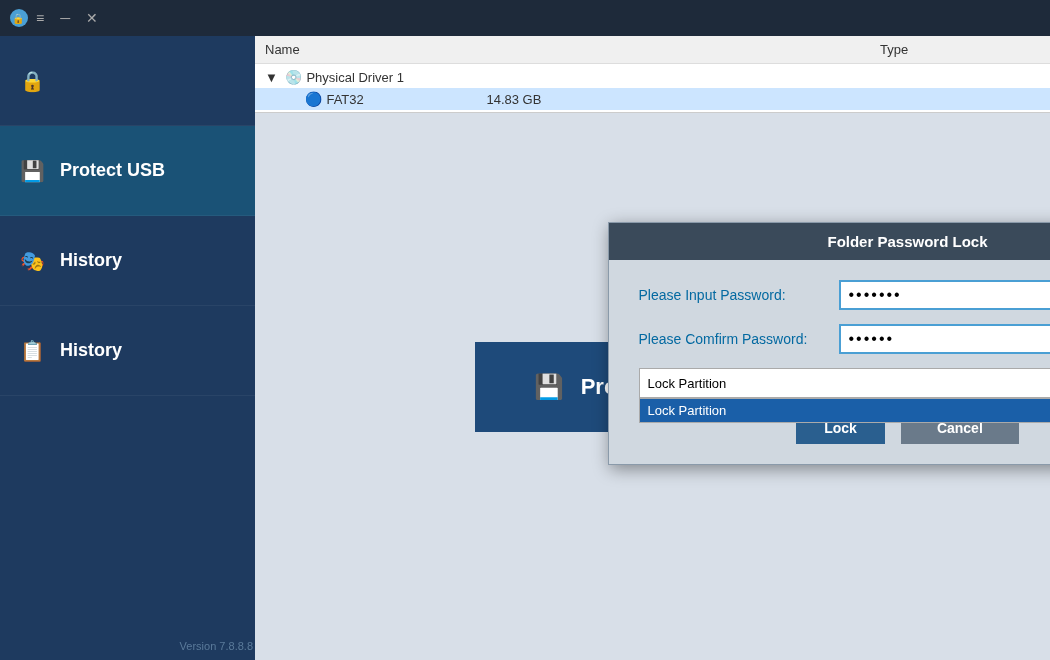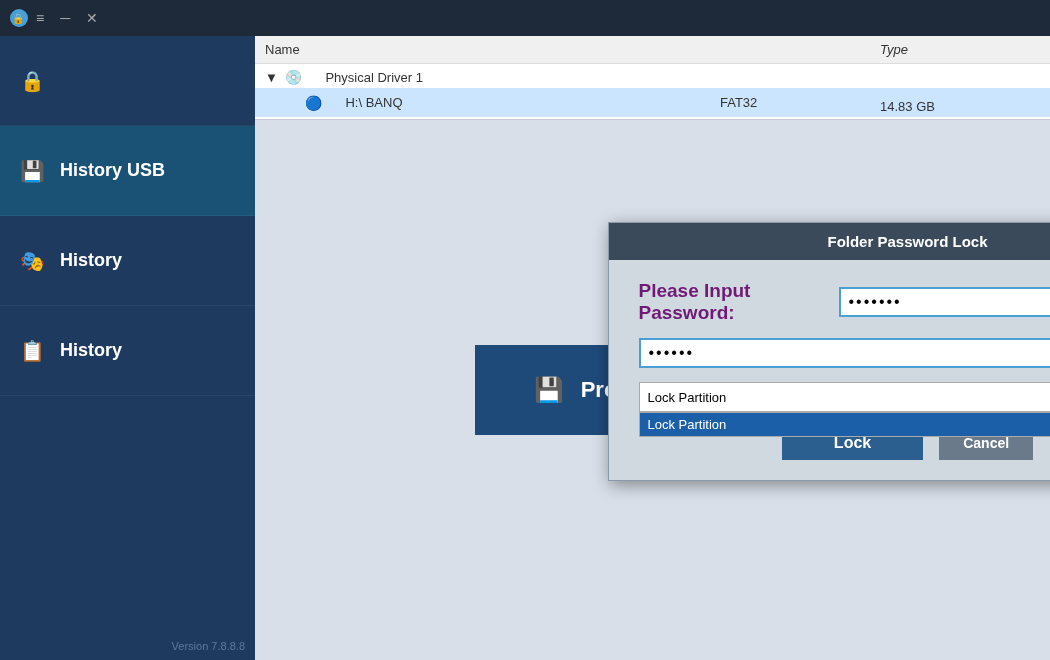--- a/index.html
+++ b/index.html
@@ -74,21 +74,21 @@
     }
     .sidebar-item.active { background: #1a5276; }
     .sidebar-item .icon {
       font-size: 20px;
       width: 26px;
       text-align: center;
       flex-shrink: 0;
     }
     .sidebar-footer {
       margin-top: auto;
-      padding: 8px 10px;
+      padding: 8px 2px;
       color: #5a7a9a;
       font-size: 11px;
       text-align: right;
     }
 
     
     .file-browser {
       background: white;
       border-bottom: 1px solid #ccc;
       flex-shrink: 0;
@@ -98,41 +98,41 @@
       background: #f0f0f0;
       border-bottom: 1px solid #ddd;
       padding: 4px 10px;
     }
     .file-browser-header span {
       font-size: 13px;
       color: #333;
       padding: 2px 10px 2px 0;
     }
     .file-browser-header .col-name { flex: 1; }
-    .file-browser-header .col-type { width: 160px; font-style: italic; }
+    .file-browser-header .col-type { width: 160px; }
     .file-browser-header .col-size { width: 160px; }
 
     .file-tree {
       padding: 2px 0;
     }
     .file-row {
       display: flex;
       align-items: center;
       padding: 3px 10px;
       font-size: 13px;
       color: #333;
     }
     .file-row.selected {
       background: #cce5ff;
     }
     .file-row .indent { width: 20px; flex-shrink: 0; }
     .file-row .row-icon { margin-right: 4px; font-size: 14px; }
-    .file-row .row-name { flex: 1; margin-left: 19px; }
+    .file-row .row-name { flex: 1; }
     .file-row .row-type { width: 160px; }
-    .file-row .row-size { width: 160px; margin-top: 8px; }
+    .file-row .row-size { width: 160px; }
 
     
     .dialog-overlay {
       position: absolute;
       left: 255px;
       top: 36px;
       width: 795px;
       height: 430px;
       z-index: 10;
       display: flex;
@@ -159,24 +159,23 @@
     .dialog-body {
       padding: 20px 30px 16px 30px;
     }
     .dialog-row {
       display: flex;
       align-items: center;
       margin-bottom: 14px;
     }
     .dialog-label {
       width: 200px;
-      font-size: 19px;
-      color: #701a75;
-      flex-shrink: 0;
-      font-weight: bold;
+      font-size: 14px;
+      color: #0369a1;
+      flex-shrink: 0;
     }
     .dialog-input {
       flex: 1;
       height: 30px;
       border: 2px solid #4a9fd4;
       background: white;
       padding: 0 8px;
       font-size: 16px;
       outline: none;
       letter-spacing: 2px;
@@ -220,30 +219,30 @@
       display: flex;
       justify-content: center;
       gap: 16px;
       margin-top: 6px;
       padding-bottom: 4px;
     }
     .btn-lock {
       background: #2a5f8f;
       color: white;
       border: none;
-      padding: 8px 52px;
-      font-size: 16px;
+      padding: 8px 28px;
+      font-size: 14px;
       cursor: pointer;
       font-weight: bold;
     }
     .btn-cancel {
       background: #6a7a8a;
       color: white;
       border: none;
-      padding: 8px 24px;
+      padding: 8px 36px;
       font-size: 14px;
       cursor: pointer;
       font-weight: bold;
     }
 
     
     .bottom-panel {
       flex: 1;
       background: #d8dfe8;
       display: flex;
@@ -288,21 +287,21 @@
 </div>
 
 <div class="main">
 
   <div class="sidebar">
     <div class="sidebar-item">
       <span class="icon">🔒</span>
     </div>
     <div class="sidebar-item active">
       <span class="icon">💾</span>
-      <span>History USB</span>
+      <span>Protect USB</span>
     </div>
     <div class="sidebar-item">
       <span class="icon">🎭</span>
       <span>History</span>
     </div>
     <div class="sidebar-item">
       <span class="icon">📋</span>
       <span>History</span>
     </div>
     <div class="sidebar-footer">Version 7.8.8.8</div>
@@ -321,38 +320,38 @@
           <span class="indent">▼</span>
           <span class="row-icon">💿</span>
           <span class="row-name">Physical Driver 1</span>
           <span class="row-type"></span>
           <span class="row-size"></span>
         </div>
 
         <div class="file-row selected">
           <span class="indent" style="width:40px;"></span>
           <span class="row-icon">🔵</span>
-          <span class="row-name">H:\ BANQ</span>
           <span class="row-type">FAT32</span>
           <span class="row-size">14.83 GB</span>
         </div>
       </div>
     </div>
 
     <div class="dialog-overlay">
       <div class="dialog">
         <div class="dialog-titlebar">Folder Password Lock</div>
         <div class="dialog-body">
 
           <div class="dialog-row">
             <span class="dialog-label">Please Input Password:</span>
             <input class="dialog-input" type="password" value="●●●●●●●" style="">
           </div>
 
           <div class="dialog-row">
+            <span class="dialog-label">Please Comfirm Password:</span>
             <input class="dialog-input" type="password" value="●●●●●●" style="">
           </div>
 
           <div class="dialog-row">
             <div class="dialog-select-wrapper">
               <select class="dialog-select">
                 <option>Lock Partition</option>
               </select>
               
               

